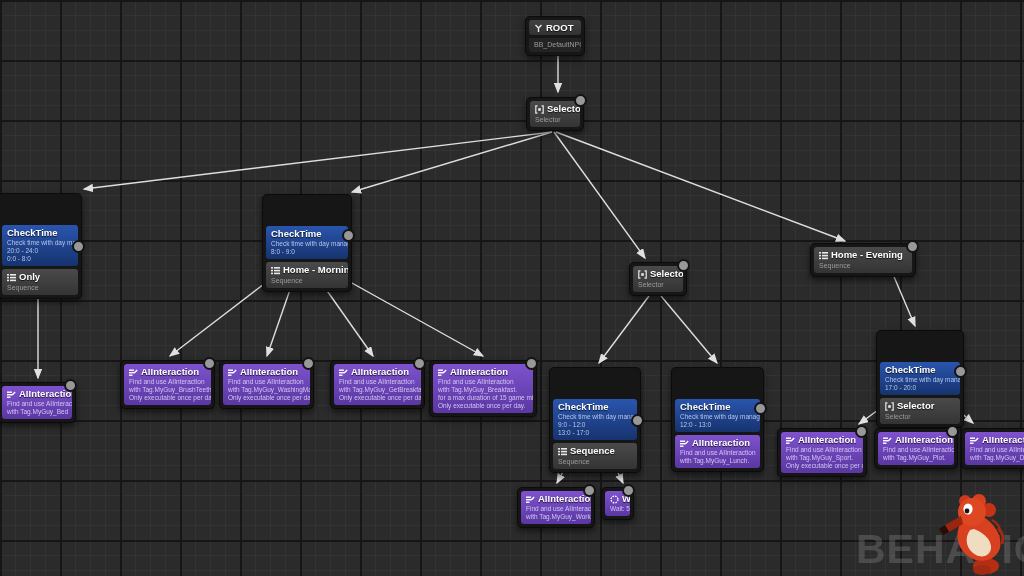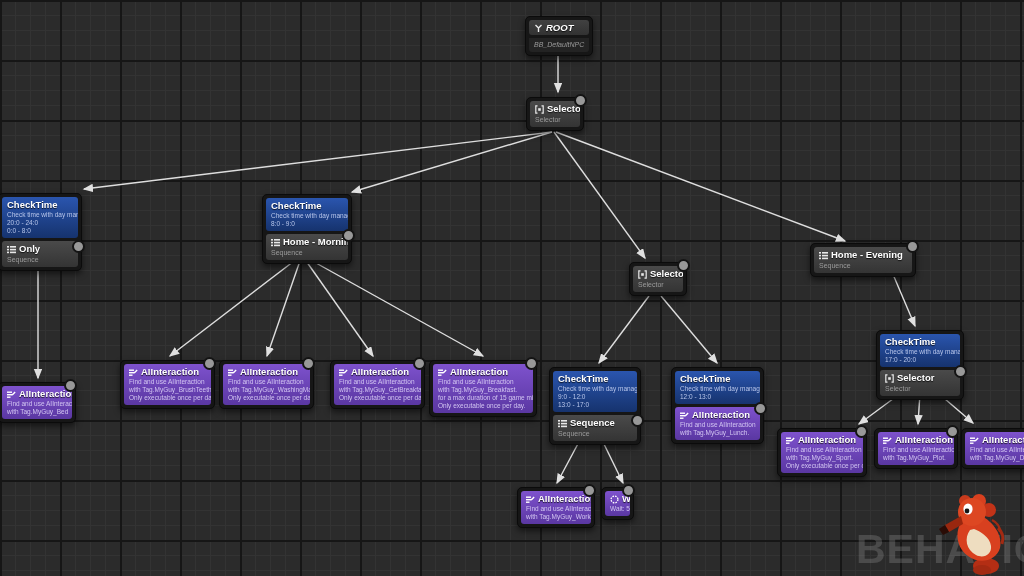--- a/index.html
+++ b/index.html
@@ -15,21 +15,21 @@
     background-size:60px 60px,60px 60px,15px 15px,15px 15px;
   }
   #wires{position:absolute;left:0;top:0;z-index:1;}
   .node{
     position:absolute;z-index:2;box-sizing:border-box;
     background:#161616;border:1px solid #0b0b0b;border-radius:5px;
     padding:3px;box-shadow:0 3px 6px rgba(0,0,0,.55);
   }
   .sec{border-radius:3px;padding:2px 5px 3px 5px;overflow:hidden;}
   .sec + .sec{margin-top:3px;}
-  .dec{background:linear-gradient(180deg,#2a55ae 0%,#16336e 100%);}
+  .dec{background:linear-gradient(180deg,#2a55ae 0%,#16336e 100%);margin-top:28px;}
   .comp{background:linear-gradient(180deg,#4a4a4a 0%,#343434 100%);}
   .task{background:linear-gradient(180deg,#7e52cd 0%,#5a37a2 100%);}
   .rootsec1{background:linear-gradient(180deg,#414141,#323232);}
   .rootsec2{background:#232323;margin-top:0;border-radius:0 0 3px 3px;}
   .trow{display:flex;align-items:center;gap:3px;}
   .t{font-weight:700;color:#fff;font-size:9.5px;line-height:12px;white-space:nowrap;text-shadow:0 1px 1px rgba(0,0,0,.8);}
   .s{color:#9b9b9b;font-size:7px;line-height:9px;white-space:nowrap;}
   .d{color:#b7c5ea;font-size:6.5px;line-height:8px;white-space:nowrap;}
   .task .d{color:#d3c6f2;}
   .icon{display:inline-flex;flex:0 0 auto;}
@@ -67,21 +67,21 @@
     <line x1="580" y1="440" x2="557" y2="483" marker-end="url(#arw)"></line>
     <line x1="602" y1="440" x2="623" y2="483" marker-end="url(#arw)"></line>
     <line x1="38" y1="268" x2="38" y2="378" marker-end="url(#arw)"></line>
     <line x1="892" y1="272" x2="915" y2="326" marker-end="url(#arw)"></line>
     <line x1="901" y1="393" x2="859" y2="424" marker-end="url(#arw)"></line>
     <line x1="920" y1="393" x2="918" y2="424" marker-end="url(#arw)"></line>
     <line x1="938" y1="393" x2="973" y2="423" marker-end="url(#arw)"></line>
   </g>
 </svg>
 
-<div class="node" style="left:525px;top:16px;width:68px;font-style:italic;">
+<div class="node" style="left:525px;top:16px;width:60px;">
   <div class="sec rootsec1" style="padding-bottom:1px;">
     <div class="trow">
       <span class="icon">
         <svg width="9" height="9" viewBox="0 0 9 9">
             <path d="M4.5,8 V4 M4.5,4 L1.5,1 M4.5,4 L7.5,1" stroke="#e8e8e8" stroke-width="1.4" fill="none"></path>
           </svg>
       </span>
       <span class="t">ROOT</span>
     </div>
   </div>

